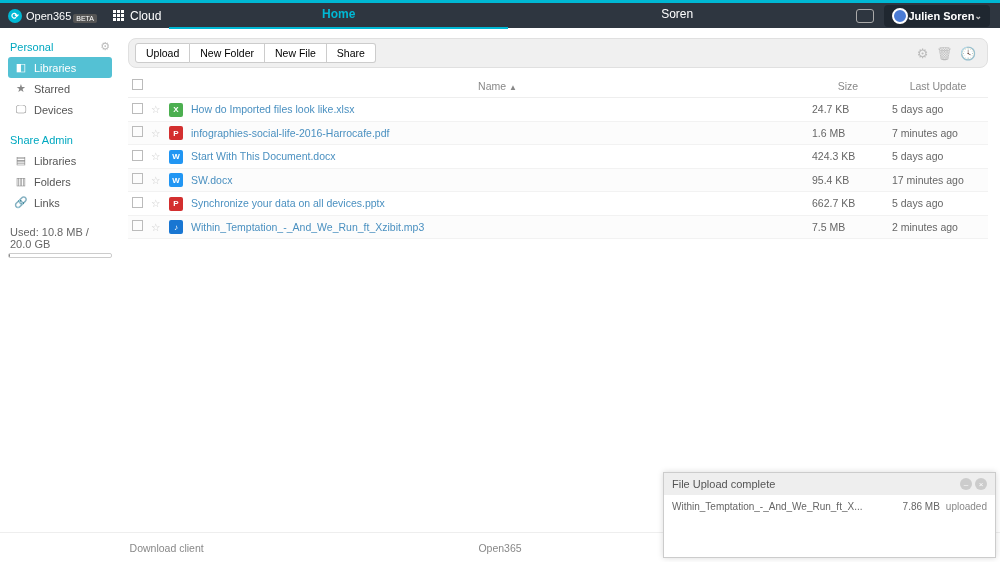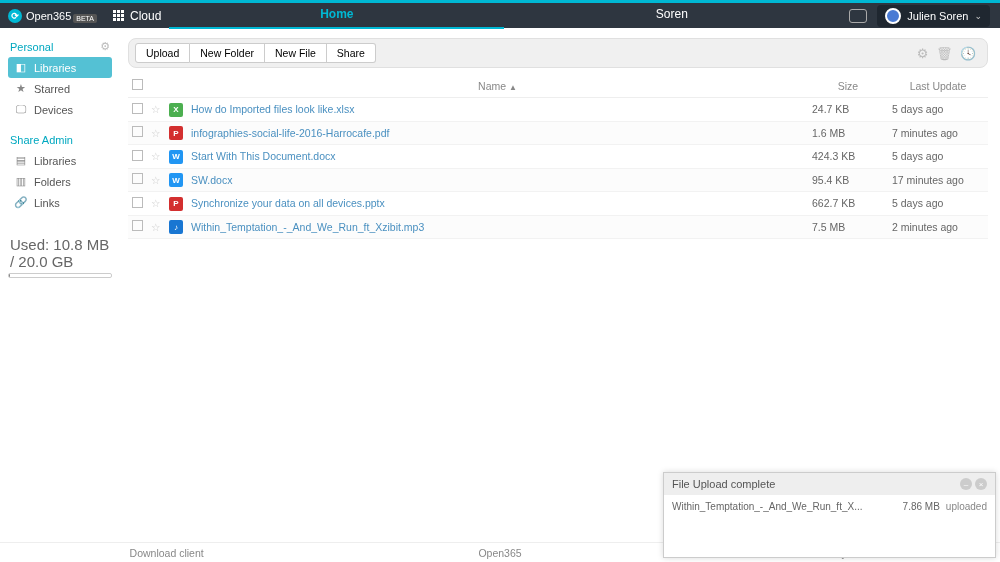--- a/index.html
+++ b/index.html
@@ -9,34 +9,34 @@
 .topbar .logo-circle { width: 14px; height: 14px; background: #00b8d4; border-radius: 50%; display:flex;align-items:center;justify-content:center;font-size:9px;font-weight:bold;color:#fff; }
 .topbar .beta { font-size: 7px; background:#555; padding:1px 3px; border-radius:2px; margin-left:-2px; margin-top:6px;}
 .topbar .app-switch { padding:0 8px; display:flex; align-items:center; gap:6px; font-weight:normal; font-size:12px;}
 .grid-icon { display:inline-grid; grid-template-columns:repeat(3,3px); grid-template-rows:repeat(3,3px); gap:1px;}
 .grid-icon span{background:#fff;}
 .topbar .nav { flex:1; display:flex;}
 .topbar .nav-item { flex:1; text-align:center; line-height:25px; font-size:12px; cursor:pointer;}
 .topbar .nav-item.active { color:#00b8d4; border-bottom:2px solid #00b8d4; font-weight:bold;}
 .topbar .right { display:flex; align-items:center; gap:10px; padding:0 10px;}
 .topbar .chat-icon { width:18px; height:14px; border:1px solid #aaa; border-radius:3px; position:relative;}
-.topbar .user { display:flex; align-items:center; gap:6px; background:#1f2730; padding:3px 8px; border-radius:4px; cursor:pointer;}
+.topbar .user { display:flex; align-items:center; background:#1f2730; padding:3px 8px; border-radius:4px; cursor:pointer;font-weight:bold;}
 .avatar { width:16px; height:16px; background:#4a7bd4; border:2px solid #fff; border-radius:50%;}
 .chev { font-size:9px; color:#ccc;}
 
 .main { display:flex; height: calc(562px - 28px - 30px); }
 .sidebar { width:120px; padding:8px; color:#666;}
 .side-section { margin-bottom:10px;}
 .side-heading { color:#00a8c0; font-size:11px; padding:4px 2px; display:flex; justify-content:space-between; align-items:center;}
 .gear-small { color:#bbb; font-size:11px;}
 .side-item { display:flex; align-items:center; gap:6px; padding:4px 6px; border-radius:3px; cursor:pointer; color:#555;}
 .side-item.active { background:#54c1d4; color:#fff;}
 .side-icon { width:14px; text-align:center; color:#888;}
 .side-item.active .side-icon{color:#fff;}
-.storage-used { font-size:15px; color:#666; margin-top:23px; padding:0 2px;}
+.storage-used { font-size:11px; color:#666; margin-top:13px; padding:0 2px;}
 .storage-bar { height:5px; border:1px solid #ccc; margin-top:3px; border-radius:2px; overflow:hidden;}
 .storage-fill { height:100%; background:#888; width:1%;}
 
 .content { flex:1; padding:6px 12px 0 8px;}
 .breadcrumb { font-size:11px; color:#888; padding:4px 0;}
 .breadcrumb a { color:#54a8c0; text-decoration:none;}
 .toolbar { background:#f0f0f0; border:1px solid #e0e0e0; border-radius:8px; padding:4px 6px; display:flex; align-items:center; gap:0; margin:4px 0 6px;}
 .btn { background:#fff; border:1px solid #ccc; padding:3px 10px; font-size:10.5px; cursor:pointer;}
 .btn + .btn { border-left:none;}
 .btn:first-child{border-radius:3px 0 0 3px;}
@@ -57,21 +57,21 @@
 .chk{width:11px;height:11px;border:1px solid #bbb;display:inline-block;}
 .star{color:#ccc;}
 .ficon{width:14px;height:14px;display:inline-flex;align-items:center;justify-content:center;font-size:8px;color:#fff;border-radius:2px;font-weight:bold;}
 .ficon.xlsx{background:#4caf50;}
 .ficon.pdf{background:#d32f2f;}
 .ficon.docx{background:#2196f3;}
 .ficon.pptx{background:#d32f2f;}
 .ficon.mp3{background:#1976d2;}
 .sort-arrow{font-size:8px;}
 
-.footer { position:absolute; bottom:0; left:0; right:0; height:20px; display:flex; align-items:center; color:#888; font-size:10.5px; border-top:1px solid #eee;}
+.footer { position:absolute; bottom:0; left:0; right:0; height:30px; display:flex; align-items:center; color:#888; font-size:10.5px; border-top:1px solid #eee;}
 .footer div{flex:1; text-align:center;}
 
 .upload-panel { position:absolute; right:4px; bottom:4px; width:333px; background:#fff; border:1px solid #ccc; box-shadow:0 0 6px rgba(0,0,0,0.15);}
 .upload-head { background:#eee; padding:5px 8px; display:flex; align-items:center; font-size:11px; color:#555;}
 .upload-head .title{flex:1;}
 .circle-btn{width:12px;height:12px;background:#ccc;border-radius:50%;margin-left:3px;display:inline-flex;align-items:center;justify-content:center;font-size:8px;color:#fff;cursor:pointer;}
 .upload-body{padding:6px 8px; min-height:62px;}
 .upload-row{display:flex;font-size:10px;color:#666;gap:6px;}
 .upload-row .fname{flex:1;overflow:hidden;text-overflow:ellipsis;white-space:nowrap;}
 .upload-row .status{color:#888;}

